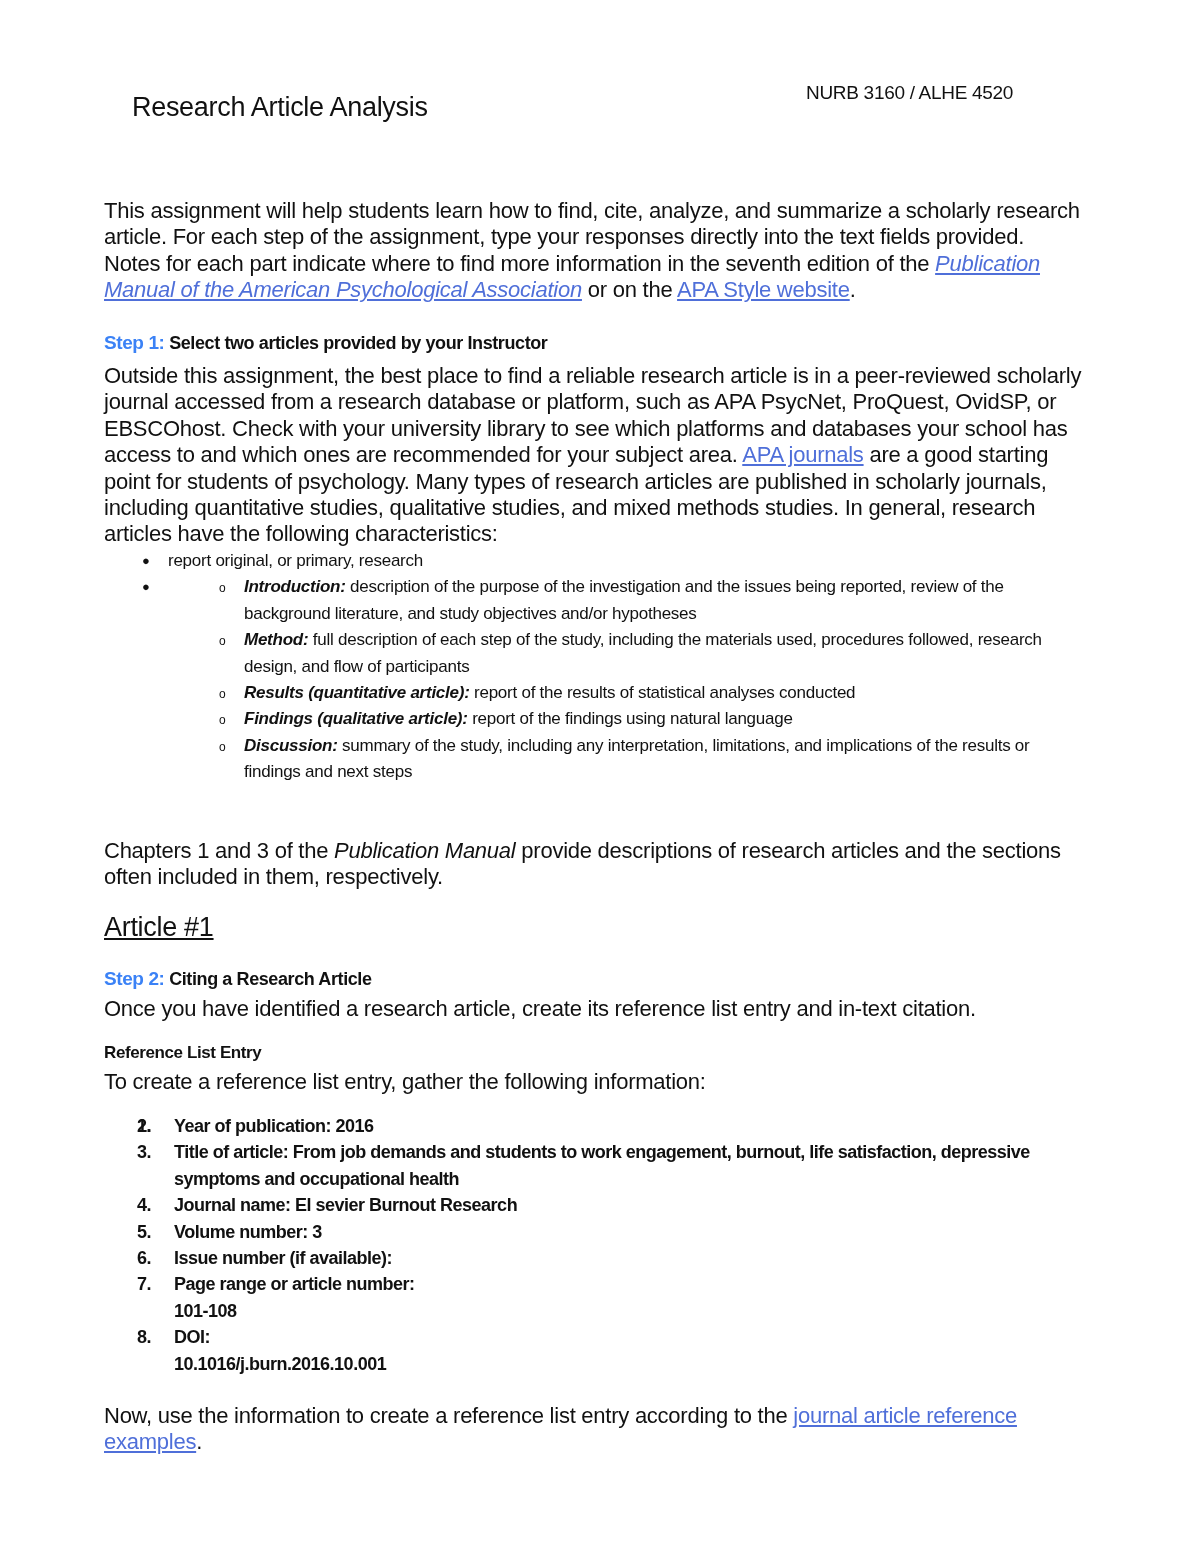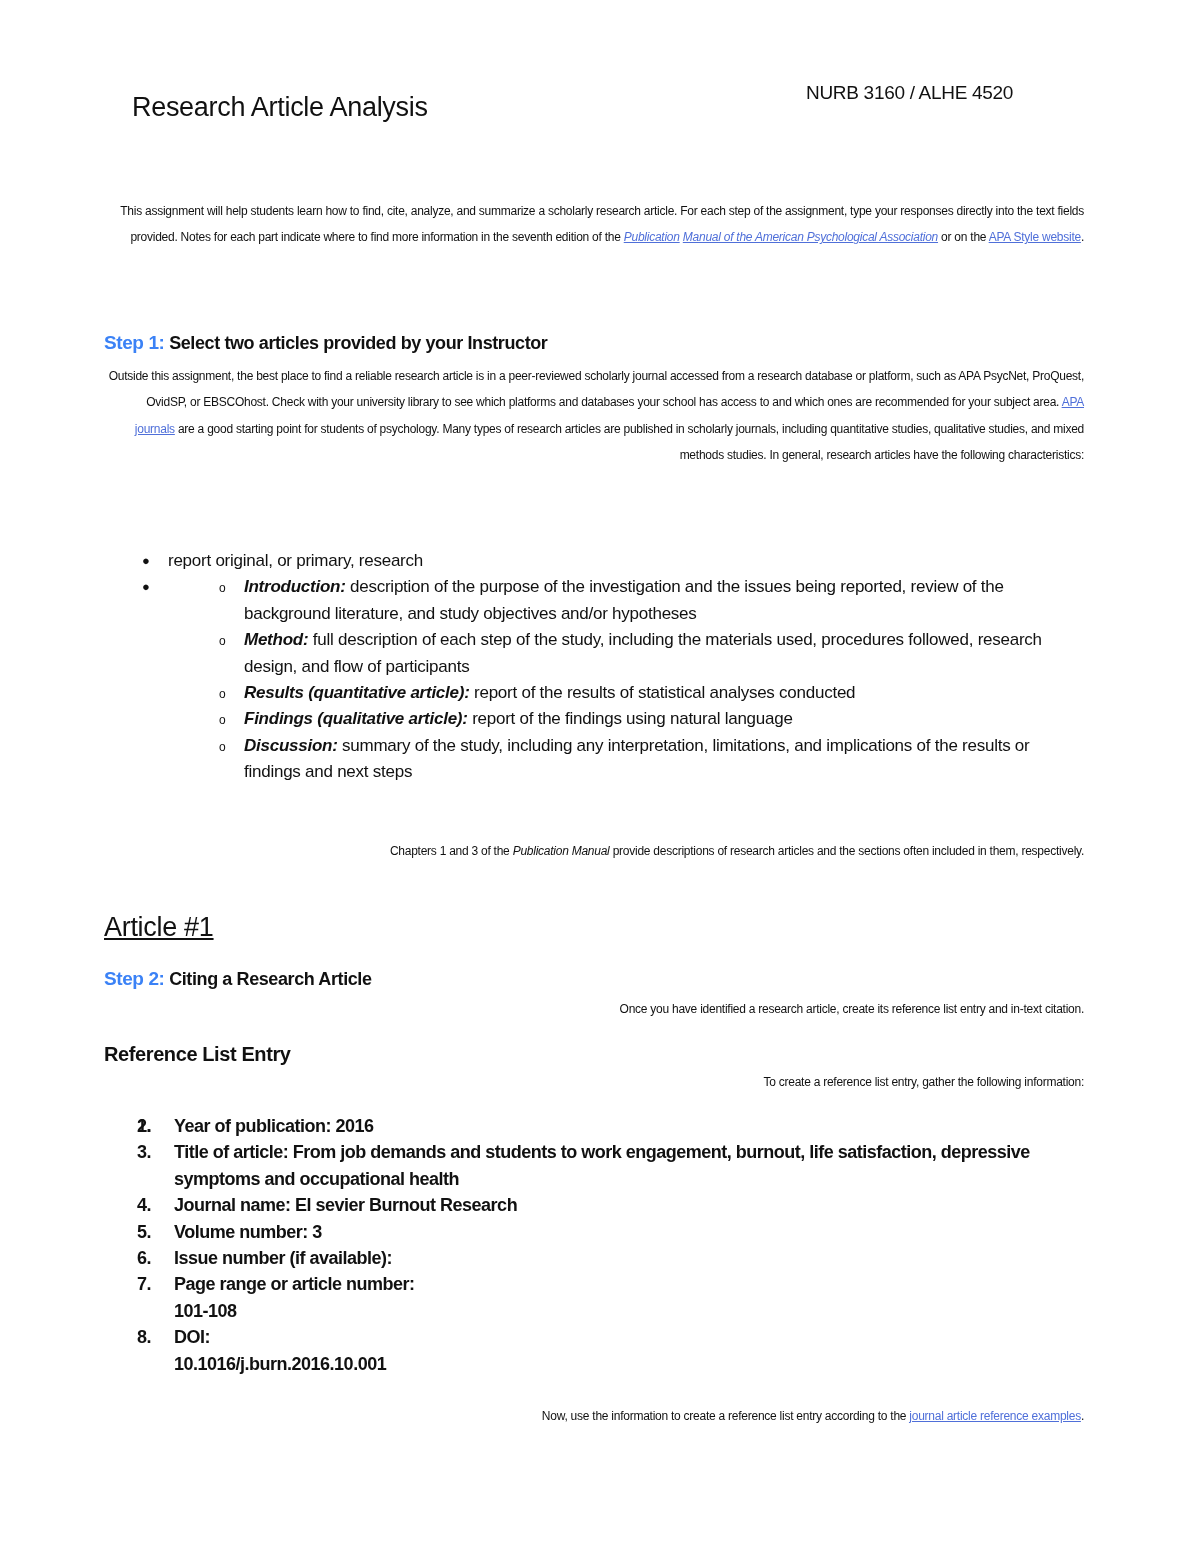--- a/index.html
+++ b/index.html
@@ -5,28 +5,28 @@
   html, body { margin: 0; padding: 0; background: #ffffff; }
   body {
     width: 1200px; height: 1553px; position: relative; overflow: hidden;
     font-family: "Liberation Sans", "DejaVu Sans", sans-serif;
     color: #111111;
   }
   .page { position: absolute; left: 104px; top: 0; width: 980px; }
   .title-row { position: absolute; top: 74px; left: 0; width: 980px; height: 40px; }
   .doc-title { position: absolute; left: 0; top: 0; font-size: 27px; font-weight: normal; letter-spacing: -0.3px; margin-left: 28px; }
   .course-code { position: absolute; left: 702px; top: 8px; font-size: 19px; letter-spacing: -0.3px; }
-  .p { font-size: 12px; line-height: 26.4px; letter-spacing: -0.25px; margin: 0; text-align: right; }
+  .p { font-size: 22px; line-height: 26.4px; letter-spacing: -0.25px; margin: 0; }
   .abs { position: absolute; left: 0; width: 980px; }
   a, .link { color: #4f6fd9; text-decoration: underline; }
   .ital { font-style: italic; }
   .step-head { font-size: 18px; font-weight: bold; letter-spacing: -0.4px; margin: 0; }
   .step-num { color: #3b82f6; font-size: 19px; }
   .h-article { font-size: 27px; margin: 0; font-weight: normal; letter-spacing: -0.3px; text-decoration: underline; }
-  .subhead { font-size: 20px; font-weight: bold; letter-spacing: -0.4px; margin: 0; }
+  .subhead { font-size: 17px; font-weight: bold; letter-spacing: -0.4px; margin: 0; }
   ul.bul { list-style: none; margin: 0; padding: 0; }
   ul.bul > li { position: relative; padding-left: 64px; font-size: 17px; line-height: 26.4px; letter-spacing: -0.25px; }
   ul.bul > li > .mk { position: absolute; left: 38px; top: 0; font-size: 13px; }
   ul.sub { list-style: none; margin: 0; padding: 0; }
   ul.sub > li { position: relative; padding-left: 140px; font-size: 17px; line-height: 26.4px; letter-spacing: -0.25px; }
   ul.sub > li > .mk { position: absolute; left: 115px; top: 1px; font-size: 12px; }
   ul.sub b { font-style: italic; }
   ol.num { list-style: none; margin: 0; padding: 0; }
   ol.num > li { position: relative; padding-left: 70px; font-size: 18px; line-height: 26.4px; font-weight: bold; letter-spacing: -0.5px; }
   ol.num > li > .mk { position: absolute; left: 33px; top: 0; }

